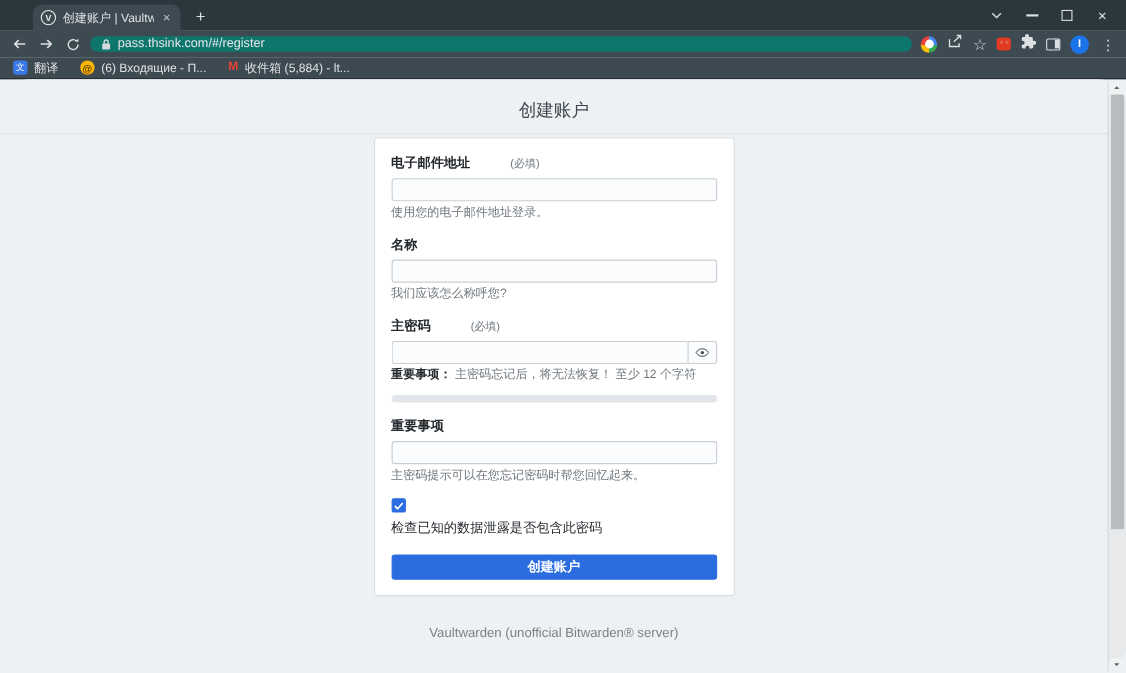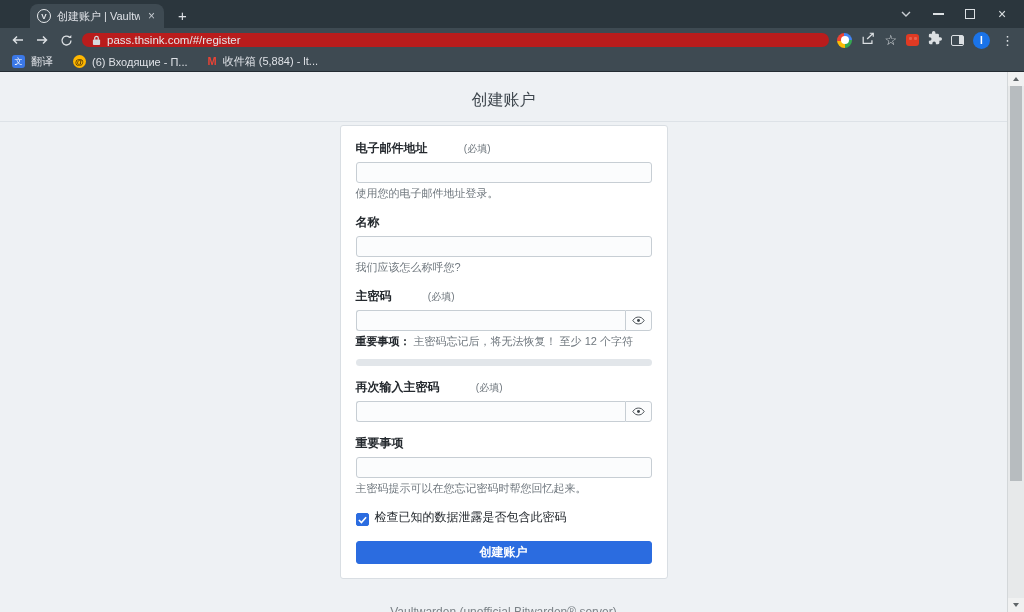--- a/index.html
+++ b/index.html
@@ -48,21 +48,21 @@
   
   .toolbar {
     height:24px; background:#3e4a52; display:flex; align-items:center;
     padding:0 6px; flex:none;
   }
   .nav-btn {
     width:24px; height:22px; display:flex; align-items:center; justify-content:center;
     flex:none;
   }
   .urlbar {
-    flex:1; height:14px; background:#b91c1c; border-radius:9px;
+    flex:1; height:14px; background:#0f766e; border-radius:9px;
     display:flex; align-items:center; padding:0 10px; gap:6px; margin:0 8px 0 4px;
     min-width:0;
   }
   .url-text { font-size:11.5px; color:#e4e7ea; white-space:nowrap; }
   .ext-cluster { display:flex; align-items:center; gap:9px; margin-right:2px; flex:none; }
   .google-icon {
     width:15px; height:15px; border-radius:50%; position:relative;
     background:conic-gradient(#4285f4 0 25%, #34a853 25% 50%, #fbbc05 50% 75%, #ea4335 75% 100%);
   }
   .google-icon::after {
@@ -100,21 +100,21 @@
     width:13px; height:13px; background:#3b78e7; border-radius:3px; color:#fff;
     font-size:8px; display:flex; align-items:center; justify-content:center;
   }
   .bm-at {
     width:13px; height:13px; background:#ffb700; border-radius:50%; color:#4a3000;
     font-size:9px; font-weight:bold; display:flex; align-items:center; justify-content:center;
   }
   .bm-gmail { color:#ea4335; font-size:11px; font-weight:bold; line-height:1; }
 
   
-  .page { position:relative; height:540px; background:#eef1f4; overflow:hidden; flex:none; }
+  .page { position:relative; height:540px; background:#eef1f4; overflow:hidden; flex:none;border-radius:26px; }
   .page-inner { width:1007px; }
   .page-header {
     text-align:center; padding:18px 0 10px; border-bottom:1px solid #dde2e7;
     font-size:16px; color:#3f474e;
   }
   .card {
     width:328px; margin:3px auto 0; background:#fff; border:1px solid #d9dee3;
     border-radius:3px; padding:14px 15px;
   }
   .field { margin-bottom:13px; }
@@ -128,21 +128,21 @@
   .helper { font-size:11px; color:#6f777e; margin-top:4px; line-height:1.25; }
   .helper b { color:#24292e; }
   .input-group { display:flex; }
   .input-group .txt { flex:1; border-radius:3px 0 0 3px; border-right:none; min-width:0; }
   .eye-btn {
     width:27px; height:21px; border:1px solid #c7ced4; border-radius:0 3px 3px 0;
     background:#fbfcfd; display:flex; align-items:center; justify-content:center;
     padding:0; cursor:pointer;
   }
   .strength { height:7px; background:#e2e6ea; border-radius:4px; margin:11px 0 0; }
-  .checkbox-row { display:flex; align-items:flex-end; gap:6px; margin-top:2px; }
+  .checkbox-row { display:flex; align-items:flex-start; gap:6px; margin-top:2px;flex-direction:column; }
   .checkbox {
     width:13px; height:13px; background:#2b6ce0; border:1px solid #2b6ce0;
     border-radius:2px; display:flex; align-items:center; justify-content:center; flex:none;
   }
   .cb-label { font-size:12px; color:#24292e; }
   .btn-row { display:flex; gap:8px; margin-top:15px; }
   .btn {
     flex:1; height:23px; border-radius:3px; font-size:12px; font-family:inherit;
     display:flex; align-items:center; justify-content:center; gap:6px; cursor:pointer;
   }
@@ -286,35 +286,20 @@
                 </svg>
             </button>
           </div>
           <div class="helper">
             <b>重要事项：</b>
             <span>主密码忘记后，将无法恢复！ 至少 12 个字符</span>
           </div>
           <div class="strength"></div>
         </div>
 
-        <div class="field">
-          <div class="f-label">
-            <span>再次输入主密码</span>
-            <span class="req">(必填)</span>
-          </div>
-          <div class="input-group">
-            <input class="txt" type="password" value="" style="">
-            <button class="eye-btn">
-              <svg width="13" height="9" viewBox="0 0 16 10">
-                  <path d="M1 5c2.5-3.6 4.5-4.2 7-4.2S12.5 1.4 15 5c-2.5 3.6-4.5 4.2-7 4.2S3.5 8.6 1 5z" fill="none" stroke="#3b4248" stroke-width="1.1"></path>
-                  <circle cx="8" cy="5" r="1.8" fill="#3b4248"></circle>
-                </svg>
-            </button>
-          </div>
-        </div>
 
         <div class="field">
           <div class="f-label">重要事项</div>
           <input class="txt" type="text" value="" style="">
           <div class="helper">主密码提示可以在您忘记密码时帮您回忆起来。</div>
         </div>
 
         <div class="checkbox-row">
           <span class="checkbox">
             <svg width="9" height="8" viewBox="0 0 10 8">

